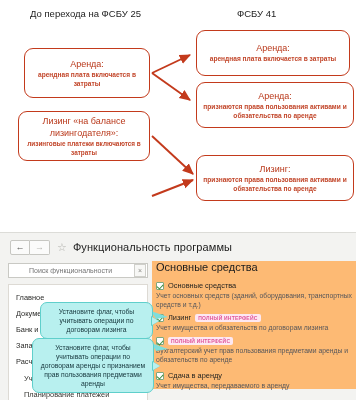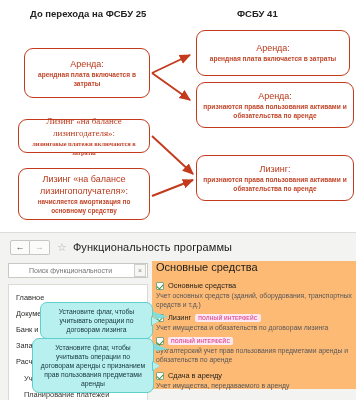--- a/index.html
+++ b/index.html
@@ -12,21 +12,21 @@
   }
   .root{position:relative;width:356px;height:400px;}
 
   
   .diagram{position:absolute;left:0;top:0;width:356px;height:232px;background:#fff;}
 
   .col-head{
     position:absolute;
     font-size:9.5px;
     color:#222;
-    font-weight:700;
+    font-weight:400;
     white-space:nowrap;
   }
   .col-head.left{left:30px;top:8px;}
   .col-head.right{left:237px;top:8px;}
 
   .dbox{
     position:absolute;
     box-sizing:border-box;
     border:1.6px solid #c33a1c;
     border-radius:9px;
@@ -50,21 +50,21 @@
   .dbox .sub{
     font-size:6.6px;
     color:#c2462a;
     line-height:8.4px;
     font-weight:bold;
   }
   .dbox.small .sub{font-size:6.4px;}
 
   
   #box-arenda-old{left:24px;top:48px;width:126px;height:50px;}
-  #box-lizing-lessor{left:18px;top:119px;width:132px;height:34px;font-family:Liberation Serif, serif;}
+  #box-lizing-lessor{left:18px;top:111px;width:132px;height:50px;}
   #box-lizing-lessee{left:18px;top:168px;width:132px;height:52px;}
   #box-arenda-new1{left:196px;top:30px;width:154px;height:46px;}
   #box-arenda-new2{left:196px;top:82px;width:158px;height:46px;}
   #box-lizing-new{left:196px;top:155px;width:158px;height:46px;}
 
   .arrow-layer{position:absolute;left:0;top:0;width:356px;height:232px;pointer-events:none;}
 
   
   .app{
     position:absolute;left:0;top:232px;width:356px;height:168px;
@@ -224,24 +224,20 @@
     <div class="dbox" id="box-arenda-old">
       <div class="ttl">Аренда:</div>
       <div class="sub">арендная плата включается в затраты</div>
     </div>
 
     <div class="dbox small" id="box-lizing-lessor">
       <div class="ttl wrap">Лизинг «на балансе лизингодателя»:</div>
       <div class="sub">лизинговые платежи включаются в затраты</div>
     </div>
 
-    <div class="dbox small" id="box-lizing-lessee">
-      <div class="ttl wrap">Лизинг «на балансе лизингополучателя»:</div>
-      <div class="sub">начисляется амортизация по основному средству</div>
-    </div>
 
     <div class="dbox" id="box-arenda-new1">
       <div class="ttl">Аренда:</div>
       <div class="sub">арендная плата включается в затраты</div>
     </div>
 
     <div class="dbox" id="box-arenda-new2">
       <div class="ttl">Аренда:</div>
       <div class="sub">признаются права пользования активами и обязательства по аренде</div>
     </div>

